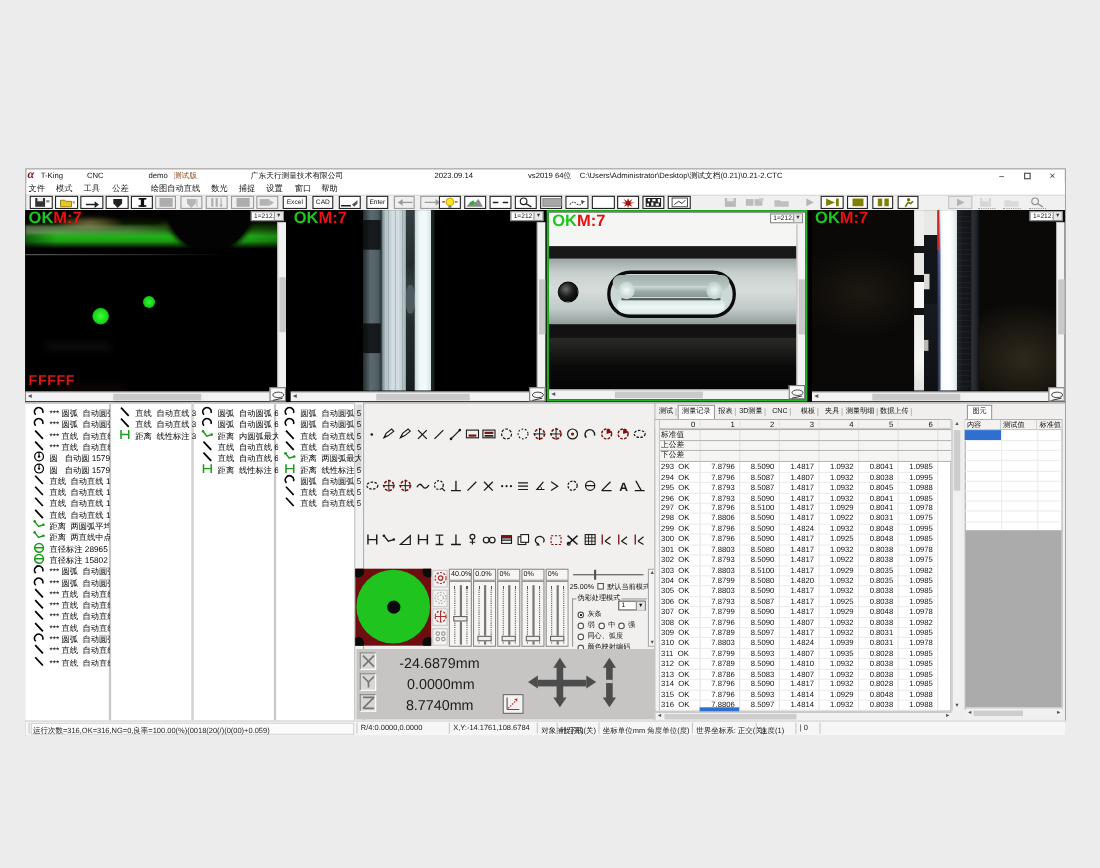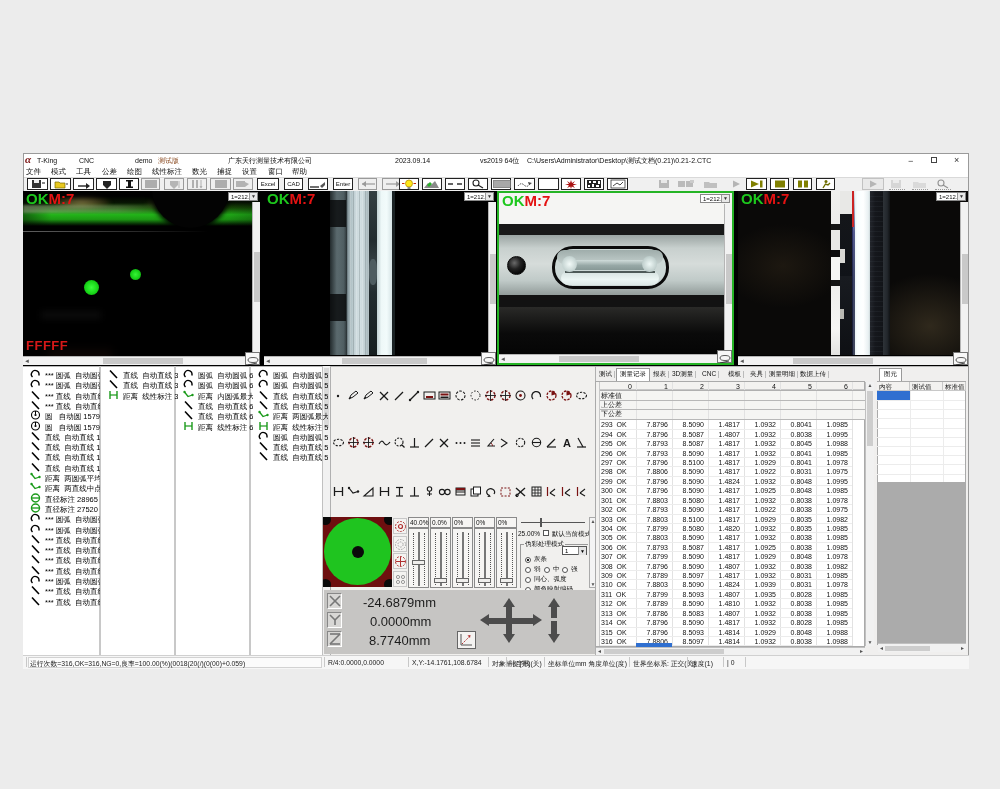--- a/index.html
+++ b/index.html
@@ -39,22 +39,22 @@
 <div class="a t7" style="left:480px;top:157px;color:#111">vs2019 64位</div>
 <div class="a t7" style="left:527px;top:157px;color:#111">C:\Users\Administrator\Desktop\测试文档(0.21)\0.21-2.CTC</div>
 <div class="a" style="left:908px;top:156px;font-size:9px;color:#333">−</div>
 <div class="a" style="left:931px;top:157px;width:6px;height:6px;border:1px solid #444"></div>
 <div class="a" style="left:954px;top:155px;font-size:9px;color:#333">×</div>
 <div class="a" style="left:24px;top:166px;width:944px;height:11px;background:#fff"></div>
 <div class="a t75" style="left:26px;top:168px">文件</div>
 <div class="a t75" style="left:51px;top:168px">模式</div>
 <div class="a t75" style="left:76px;top:168px">工具</div>
 <div class="a t75" style="left:102px;top:168px">公差</div>
-<div class="a t75" style="left:127px;top:168px">绘图</div>
-<div class="a t75" style="left:152px;top:168px">线性标注</div>
+<div class="a t75" style="left:137px;top:168px">绘图</div>
+<div class="a t75" style="left:152px;top:168px">自动直线</div>
 <div class="a t75" style="left:192px;top:168px">数光</div>
 <div class="a t75" style="left:217px;top:168px">捕捉</div>
 <div class="a t75" style="left:242px;top:168px">设置</div>
 <div class="a t75" style="left:268px;top:168px">窗口</div>
 <div class="a t75" style="left:292px;top:168px">帮助</div>
 <div class="a" style="left:24px;top:177px;width:944px;height:14px;background:#f0f0f0;border-top:1px solid #d9d9d9"></div>
 <div class="a" style="left:23px;top:177px;width:2px;height:13px;border-left:1px dotted #999"></div>
 <div class="tbtn" style="left:27px;width:21px">
     <svg width="16" height="10" style="display:block;margin:0 auto">
       <rect x="2" y="1" width="9" height="8" fill="#333"></rect>
@@ -439,21 +439,21 @@
       <circle cx="1.5" cy="2" r="1.2" fill="#1a9a1a"></circle>
       <circle cx="9.5" cy="5" r="1.2" fill="#1a9a1a"></circle>
     </svg><span style="margin-left:4px">距离&nbsp; 两直线中点距</span></div>
 <div class="lr" style="left:30px;top:492.6px;width:70px;overflow:hidden"><svg width="11" height="10">
       <circle cx="5.5" cy="5" r="4" fill="none" stroke="#1a9a1a" stroke-width="1.4"></circle>
       <line x1="1.5" y1="5" x2="9.5" y2="5" stroke="#1a9a1a" stroke-width="1.3"></line>
     </svg><span style="margin-left:4px">直径标注 28965</span></div>
 <div class="lr" style="left:30px;top:502.9px;width:70px;overflow:hidden"><svg width="11" height="10">
       <circle cx="5.5" cy="5" r="4" fill="none" stroke="#1a9a1a" stroke-width="1.4"></circle>
       <line x1="1.5" y1="5" x2="9.5" y2="5" stroke="#1a9a1a" stroke-width="1.3"></line>
-    </svg><span style="margin-left:4px">直径标注 27520</span></div>
+    </svg><span style="margin-left:4px">直径标注 15802</span></div>
 <div class="lr" style="left:30px;top:513.2px;width:70px;overflow:hidden"><svg width="11" height="10">
       <path d="M2.5 8 A3.8 3.8 0 1 1 8.8 6.5" fill="none" stroke="#000" stroke-width="1.4"></path>
     </svg><span style="margin-left:4px">*** 圆弧&nbsp; 自动圆弧</span></div>
 <div class="lr" style="left:30px;top:523.5px;width:70px;overflow:hidden"><svg width="11" height="10">
       <path d="M2.5 8 A3.8 3.8 0 1 1 8.8 6.5" fill="none" stroke="#000" stroke-width="1.4"></path>
     </svg><span style="margin-left:4px">*** 圆弧&nbsp; 自动圆弧</span></div>
 <div class="lr" style="left:30px;top:533.8px;width:70px;overflow:hidden"><svg width="11" height="10">
       <line x1="2" y1="1.5" x2="9" y2="9" stroke="#000" stroke-width="1.6"></line>
     </svg><span style="margin-left:4px">*** 直线&nbsp; 自动直线</span></div>
 <div class="lr" style="left:30px;top:544.1px;width:70px;overflow:hidden"><svg width="11" height="10">

